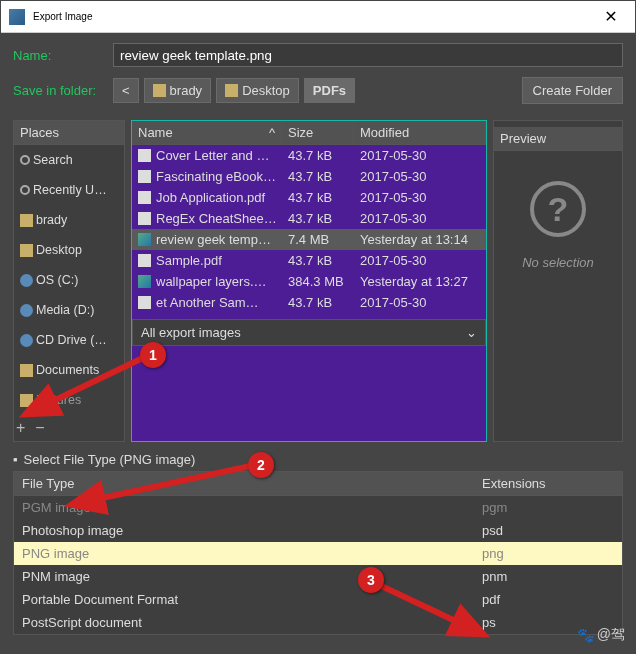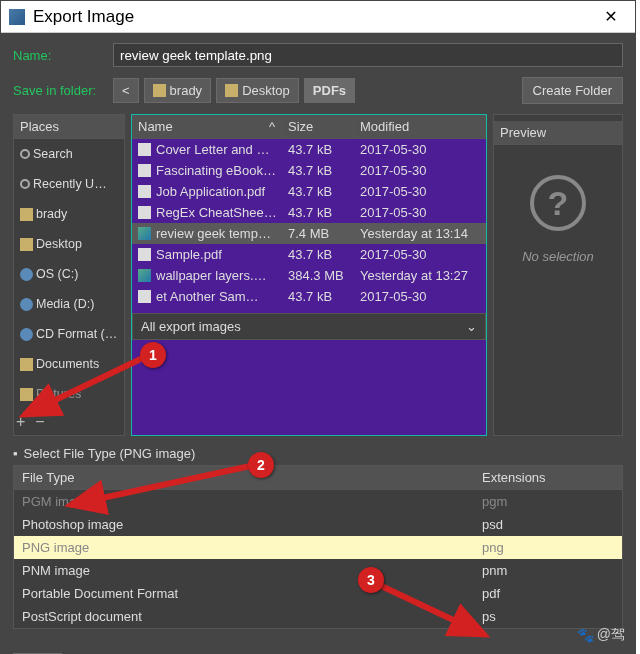--- a/index.html
+++ b/index.html
@@ -1,30 +1,30 @@
 <!DOCTYPE html>
 <html><head>
 <meta charset="utf-8">
 <style>
 *{box-sizing:border-box;margin:0;padding:0;font-family:"Segoe UI",Arial,sans-serif}
 body{background:#fff;width:640px;height:654px;overflow:hidden;position:relative}
 .window{width:636px;border:1px solid #444;background:#454545;color:#ddd;font-size:13px}
 .titlebar{background:#fff;color:#000;height:32px;display:flex;align-items:center;padding:0 8px;border-bottom:1px solid #ccc}
 .titlebar .ticon{width:16px;height:16px;background:linear-gradient(135deg,#4a7ba8,#2a5a88);margin-right:8px}
-.titlebar .title{flex:1;font-size:17px}
+.titlebar .title{flex:1;font-size:10px}
 .titlebar .close{font-size:16px;width:32px;text-align:center;cursor:pointer}
 .body{padding:10px 12px 12px 12px;background:#454545}
 .row{display:flex;align-items:center;margin-bottom:10px}
 .lbl{width:100px;color:#22c55e}
 .name-input{flex:1;background:#3a3a3a;border:1px solid #666;color:#fff;padding:4px 6px;height:24px}
 .crumbs{display:flex;gap:5px;align-items:center;flex:1}
 .crumb{background:#5a5a5a;padding:4px 8px;border:1px solid #6a6a6a;cursor:pointer;display:flex;align-items:center;gap:4px}
 .crumb.sel{background:#6a6a6a;font-weight:bold}
 .btn{background:#5a5a5a;border:1px solid #6a6a6a;padding:5px 10px;cursor:pointer;color:#ddd}
-.panels{display:flex;gap:6px;margin-top:10px}
+.panels{display:flex;gap:6px;margin-top:16px}
 .places{width:112px;background:#3e3e3e;border:1px solid #555}
 .files{flex:1;background:#4c1d95;border:1px solid #14b8a6}
 .preview{width:130px;background:#3e3e3e;border:1px solid #555;text-align:center;padding-top:6px}
 .hdr{background:#525252;padding:4px 6px;font-weight:normal;border-bottom:1px solid #555}
 .hdr-row{display:flex;background:#525252;border-bottom:1px solid #555}
 .hdr-row div{padding:4px 6px;border-right:1px solid #555}
 .col-name{width:150px;display:flex;justify-content:space-between;align-items:center}
 .col-size{width:72px}
 .col-mod{flex:1}
 .plist{font-size:12.5px}
@@ -114,21 +114,21 @@
             <div class="it">
               <span class="ficon i-disk"></span>
               <span>OS (C:)</span>
             </div>
             <div class="it">
               <span class="ficon i-disk"></span>
               <span>Media (D:)</span>
             </div>
             <div class="it">
               <span class="ficon i-disk"></span>
-              <span>CD Format (…</span>
+              <span>CD Drive (…</span>
             </div>
             <div class="it">
               <span class="ficon i-folder"></span>
               <span>Documents</span>
             </div>
             <div class="it dim">
               <span class="ficon i-folder"></span>
               <span>Pictures</span>
             </div>
           </div>

